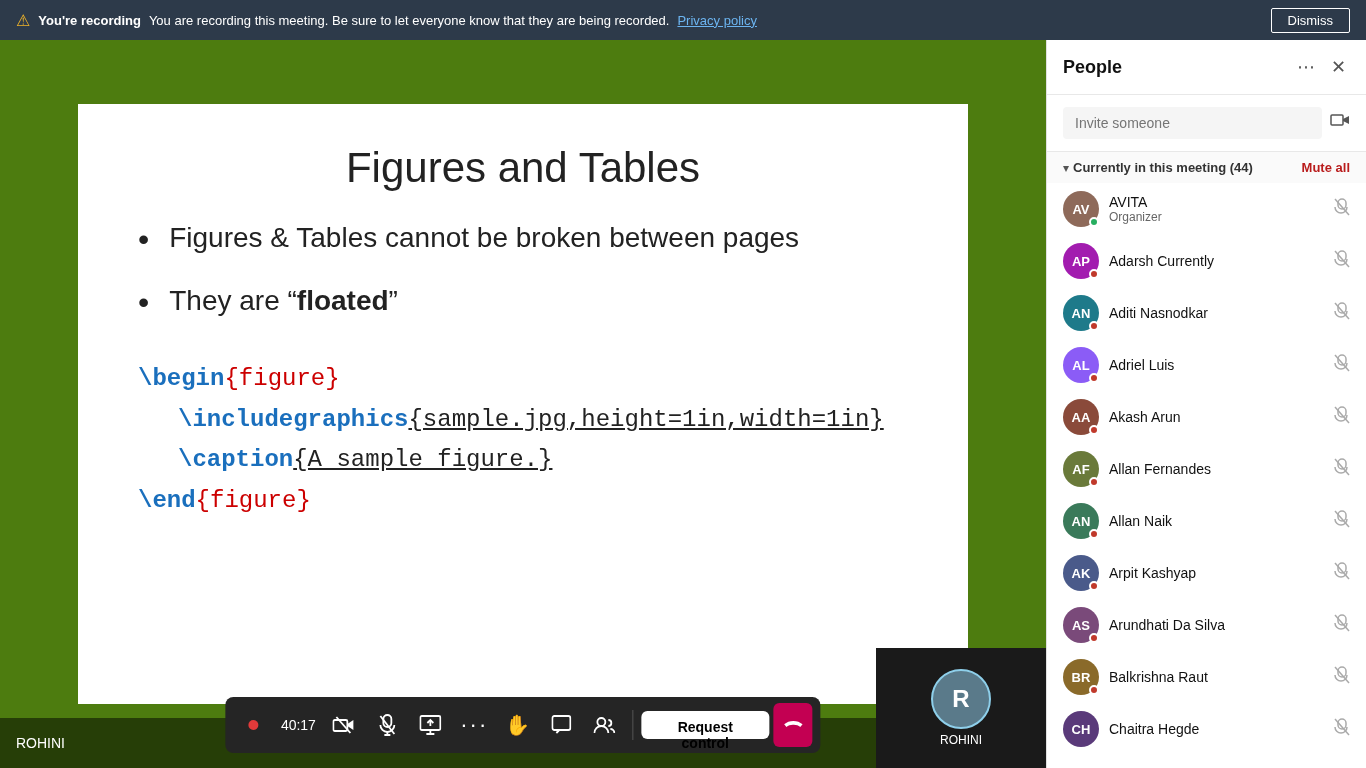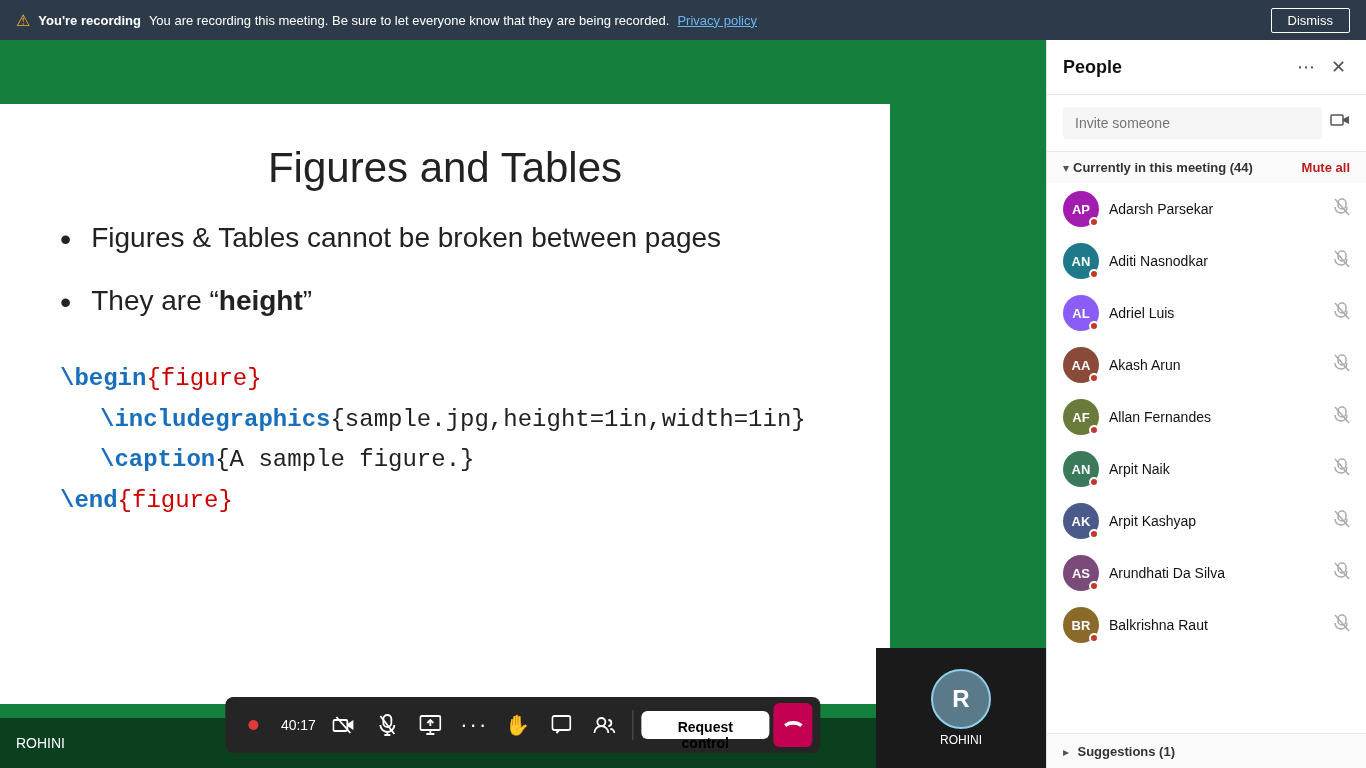--- a/index.html
+++ b/index.html
@@ -34,23 +34,24 @@
     
     .main-area {
       display: flex;
       flex: 1;
       overflow: hidden;
     }
 
     
     .slide-area {
       flex: 1;
-      background: #15803d;
+      background: #4d7c0f;
       display: flex;
       flex-direction: column;
+      align-items: center;
       justify-content: center;
       position: relative;
     }
 
     .slide-container {
       width: 890px;
       height: 600px;
       background: #fff;
       position: relative;
       display: flex;
@@ -86,21 +87,21 @@
     }
 
     .slide-code {
       margin-top: 10px;
       font-size: 24px;
       line-height: 1.6;
     }
 
     .latex-blue { color: #1a6fbd; font-weight: 700; font-family: 'Courier New', monospace; }
     .latex-red { color: #cc0000; font-family: 'Courier New', monospace; }
-    .latex-black { color: #222; font-family: 'Courier New', monospace; }
+    .latex-black { color: #222; font-family: 'Courier New', monospace; text-decoration: underline; }
     .latex-indent { padding-left: 40px; display: block; }
 
     .bold-text { font-weight: 700; }
 
     
     .bottom-bar {
       position: absolute;
       bottom: 0;
       left: 0;
       right: 0;
@@ -415,21 +416,21 @@
       <h1 class="slide-title">Figures and Tables</h1>
 
       <ul class="slide-bullets">
         <li class="slide-bullet">
           <span class="bullet-dot">•</span>
           <span>Figures &amp; Tables cannot be broken between pages</span>
         </li>
         <li class="slide-bullet">
           <span class="bullet-dot">•</span>
           <span>
-            <span>They are “</span><span class="bold-text">height</span><span>”</span>
+            <span>They are “</span><span class="bold-text">floated</span><span>”</span>
           </span>
         </li>
       </ul>
 
       <div class="slide-code">
         <span class="latex-blue">\begin</span><span class="latex-red">{figure}</span><br>
         <span class="latex-indent">
           <span class="latex-blue">\includegraphics</span><span class="latex-black">{sample.jpg,height=1in,width=1in}</span>
         </span>
         <span class="latex-indent">
@@ -537,24 +538,36 @@
       </button>
     </div>
 
     <div class="section-header">
       <span class="chevron-icon">▾</span>
       <span class="section-title">Currently in this meeting (44)</span>
       <button class="mute-all-btn">Mute all</button>
     </div>
 
     <div class="people-list" id="people-list-container">
+    <div class="person-item">
+          <div class="person-avatar" style="background: rgb(142, 106, 90);">AV<span class="status-dot dot-green"></span></div>
+          <div class="person-info">
+            <div class="person-name">AVITA</div>
+            <div class="person-role">Organizer</div>
+          </div>
+          <span class="mute-icon"><svg width="16" height="18" viewBox="0 0 16 18" fill="none">
+              <rect x="4" y="1" width="8" height="10" rx="4" stroke="#aaa" stroke-width="1.5" fill="none"></rect>
+              <path d="M1 9c0 3.31 2.69 6 6 6s6-2.69 6-6" stroke="#aaa" stroke-width="1.5" fill="none"></path>
+              <line x1="1" y1="1" x2="15" y2="17" stroke="#aaa" stroke-width="1.5"></line>
+            </svg></span>
+        </div>
         <div class="person-item">
           <div class="person-avatar" style="background: #a21caf;">AP<span class="status-dot dot-red"></span></div>
           <div class="person-info">
-            <div class="person-name">Adarsh Parsekar</div>
+            <div class="person-name">Adarsh Currently</div>
           </div>
           <span class="mute-icon"><svg width="16" height="18" viewBox="0 0 16 18" fill="none">
               <rect x="4" y="1" width="8" height="10" rx="4" stroke="#aaa" stroke-width="1.5" fill="none"></rect>
               <path d="M1 9c0 3.31 2.69 6 6 6s6-2.69 6-6" stroke="#aaa" stroke-width="1.5" fill="none"></path>
               <line x1="1" y1="1" x2="15" y2="17" stroke="#aaa" stroke-width="1.5"></line>
             </svg></span>
         </div>
         <div class="person-item">
           <div class="person-avatar" style="background: rgb(30, 122, 138);">AN<span class="status-dot dot-red"></span></div>
           <div class="person-info">
@@ -595,21 +608,21 @@
           </div>
           <span class="mute-icon"><svg width="16" height="18" viewBox="0 0 16 18" fill="none">
               <rect x="4" y="1" width="8" height="10" rx="4" stroke="#aaa" stroke-width="1.5" fill="none"></rect>
               <path d="M1 9c0 3.31 2.69 6 6 6s6-2.69 6-6" stroke="#aaa" stroke-width="1.5" fill="none"></path>
               <line x1="1" y1="1" x2="15" y2="17" stroke="#aaa" stroke-width="1.5"></line>
             </svg></span>
         </div>
         <div class="person-item">
           <div class="person-avatar" style="background: rgb(58, 122, 90);">AN<span class="status-dot dot-red"></span></div>
           <div class="person-info">
-            <div class="person-name">Arpit Naik</div>
+            <div class="person-name">Allan Naik</div>
           </div>
           <span class="mute-icon"><svg width="16" height="18" viewBox="0 0 16 18" fill="none">
               <rect x="4" y="1" width="8" height="10" rx="4" stroke="#aaa" stroke-width="1.5" fill="none"></rect>
               <path d="M1 9c0 3.31 2.69 6 6 6s6-2.69 6-6" stroke="#aaa" stroke-width="1.5" fill="none"></path>
               <line x1="1" y1="1" x2="15" y2="17" stroke="#aaa" stroke-width="1.5"></line>
             </svg></span>
         </div>
         <div class="person-item">
           <div class="person-avatar" style="background: rgb(74, 90, 138);">AK<span class="status-dot dot-red"></span></div>
           <div class="person-info">
@@ -636,21 +649,28 @@
           <div class="person-avatar" style="background: rgb(138, 106, 42);">BR<span class="status-dot dot-red"></span></div>
           <div class="person-info">
             <div class="person-name">Balkrishna Raut</div>
           </div>
           <span class="mute-icon"><svg width="16" height="18" viewBox="0 0 16 18" fill="none">
               <rect x="4" y="1" width="8" height="10" rx="4" stroke="#aaa" stroke-width="1.5" fill="none"></rect>
               <path d="M1 9c0 3.31 2.69 6 6 6s6-2.69 6-6" stroke="#aaa" stroke-width="1.5" fill="none"></path>
               <line x1="1" y1="1" x2="15" y2="17" stroke="#aaa" stroke-width="1.5"></line>
             </svg></span>
         </div>
+        <div class="person-item">
+          <div class="person-avatar" style="background: rgb(90, 58, 122);">CH</div>
+          <div class="person-info">
+            <div class="person-name">Chaitra Hegde</div>
+          </div>
+          <span class="mute-icon"><svg width="16" height="18" viewBox="0 0 16 18" fill="none">
+              <rect x="4" y="1" width="8" height="10" rx="4" stroke="#aaa" stroke-width="1.5" fill="none"></rect>
+              <path d="M1 9c0 3.31 2.69 6 6 6s6-2.69 6-6" stroke="#aaa" stroke-width="1.5" fill="none"></path>
+              <line x1="1" y1="1" x2="15" y2="17" stroke="#aaa" stroke-width="1.5"></line>
+            </svg></span>
+        </div>
       </div>
 
-    <div class="suggestions-section">
-      <span style="margin-right:4px;color:#555;font-size:12px;">▸</span>
-      <span class="suggestions-title">Suggestions (1)</span>
-    </div>
   </div>
 
 </div>
 
 </body></html>

